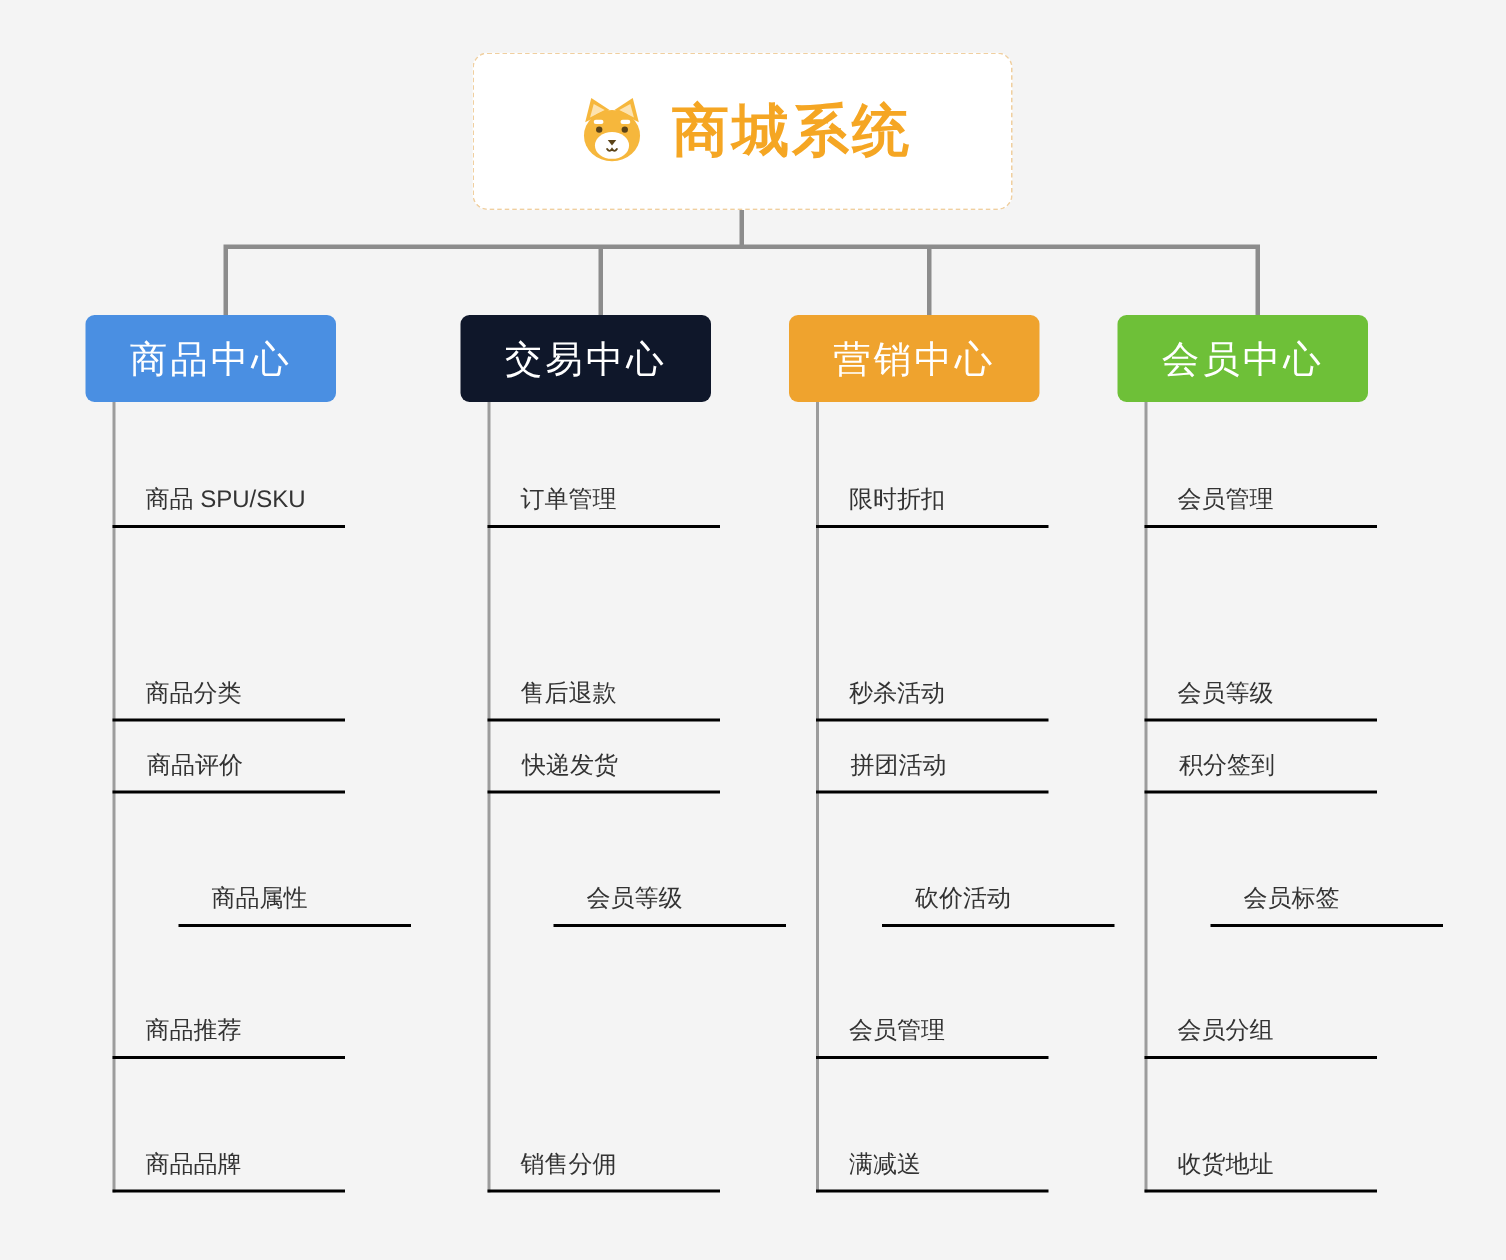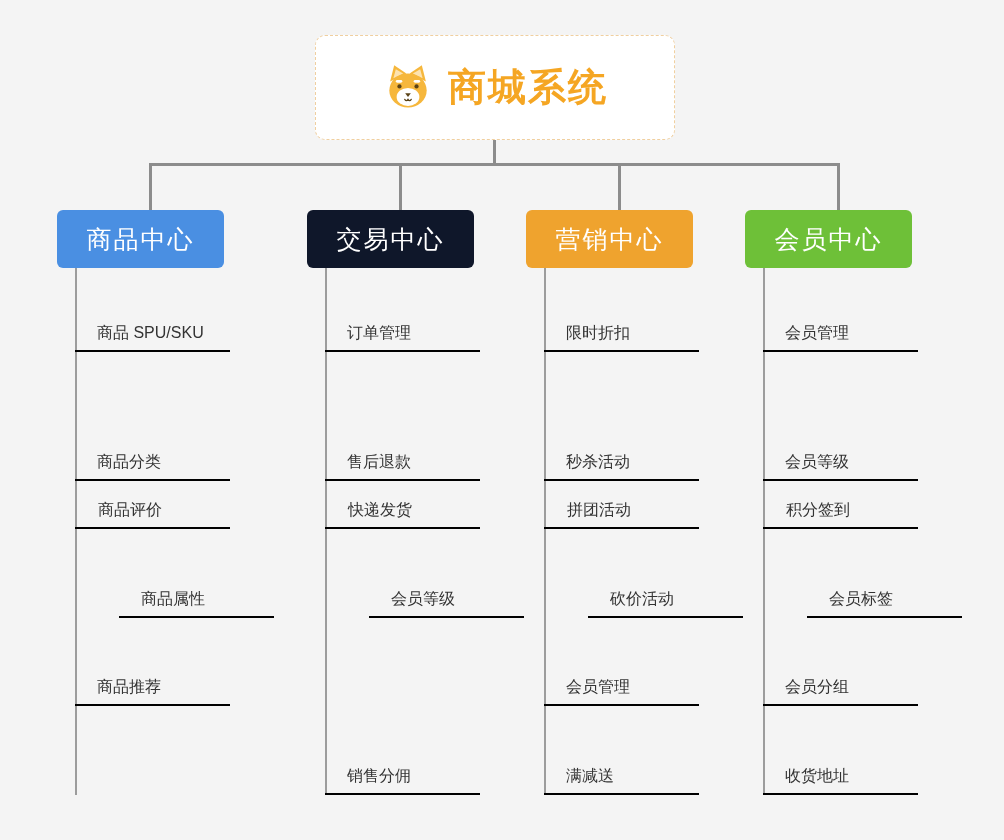--- a/index.html
+++ b/index.html
@@ -117,20 +117,21 @@
   <div class="line drop drop-3"></div>
 
   <div class="column col-0">
     <div class="branch-box" style="background-color: rgb(74, 143, 226);">商品中心</div>
     <div class="spine"></div>
     <div class="leaf leaf-0">商品 SPU/SKU</div>
     <div class="leaf leaf-1">商品分类</div>
     <div class="leaf leaf-2">商品评价</div>
     <div class="leaf leaf-3">商品属性</div>
     <div class="leaf leaf-4">商品推荐</div>
+    <div class="leaf leaf-5">商品品牌</div>
   </div>
 
   <div class="column col-1">
     <div class="branch-box" style="background-color: #0f172a;">交易中心</div>
     <div class="spine"></div>
     <div class="leaf leaf-0">订单管理</div>
     <div class="leaf leaf-1">售后退款</div>
     <div class="leaf leaf-2">快递发货</div>
     <div class="leaf leaf-3">会员等级</div>
     <div class="leaf leaf-5">销售分佣</div>

